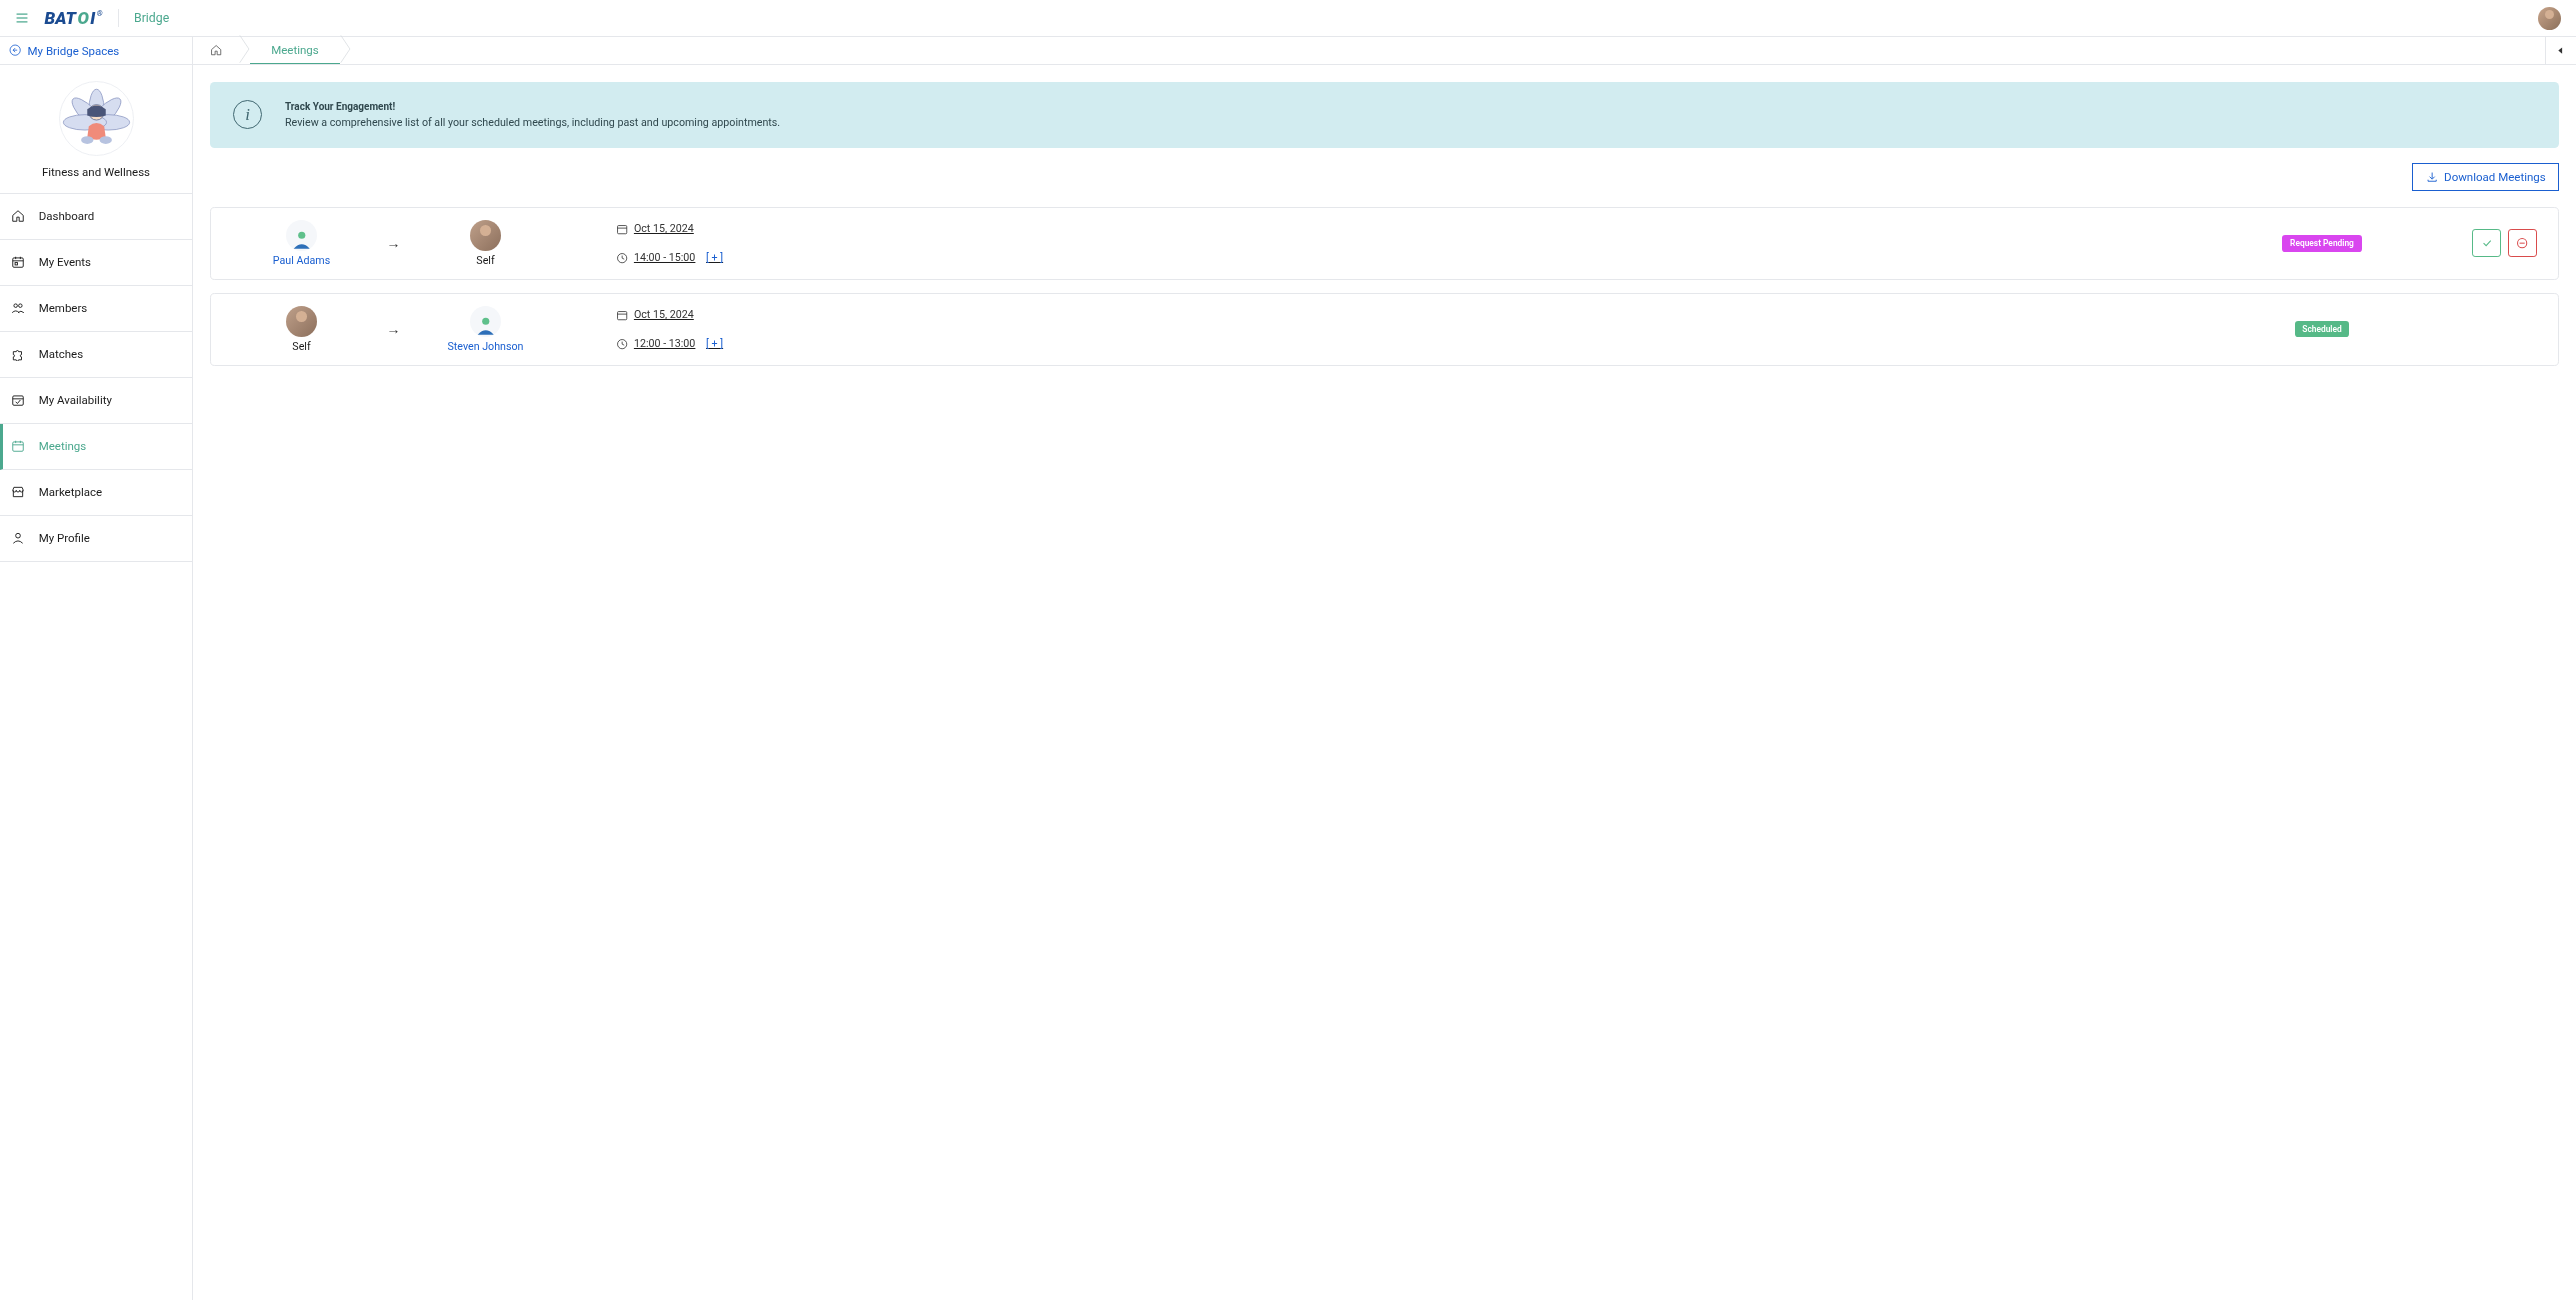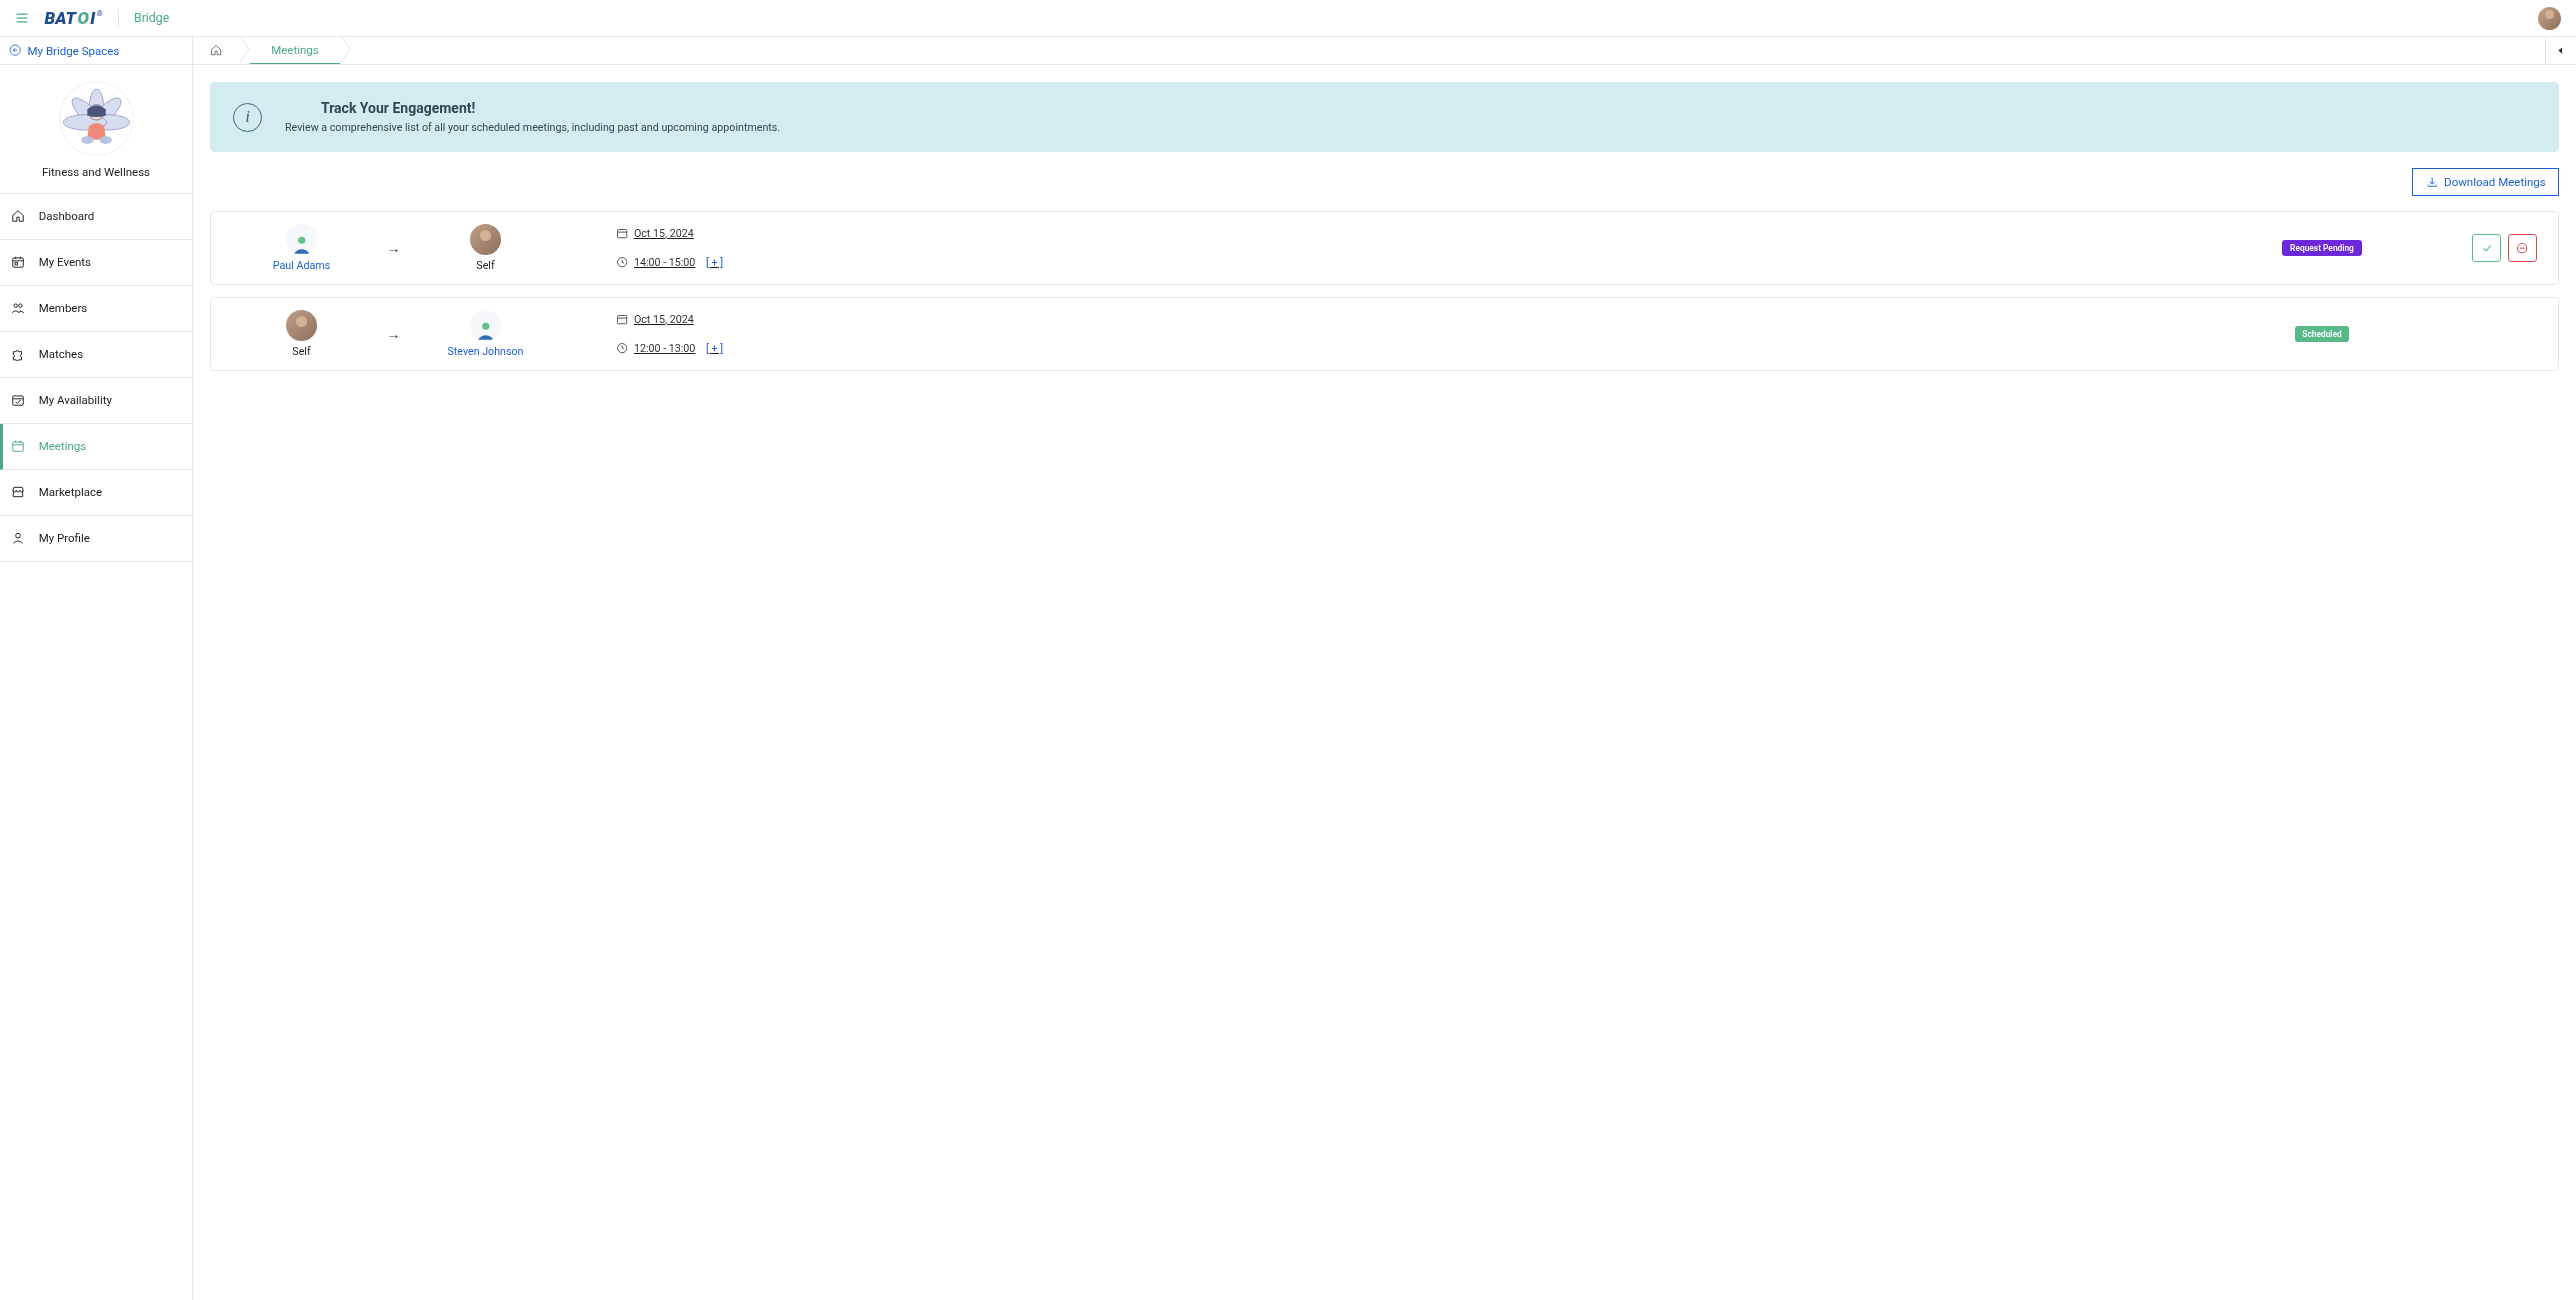--- a/index.html
+++ b/index.html
@@ -213,23 +213,22 @@
       justify-content: center;
       font-family: Georgia, serif;
       font-style: italic;
       font-size: 17px;
       color: #406770;
       flex-shrink: 0;
     }
     .info-text .title {
       font-weight: 700;
       color: #30484e;
-      font-size: 14px;
+      font-size: 10px;
       margin-bottom: 4.6px;
-      margin-left: 36px;
     }
     .info-text .desc {
       color: #30484e;
       font-size: 10.7px;
     }
     
     .action-row {
       display: flex;
       justify-content: flex-end;
       margin-top: 15.3px;
@@ -329,21 +328,21 @@
       display: flex;
       justify-content: center;
     }
     .badge {
       border-radius: 3.1px;
       padding: 3.1px 7.7px;
       font-size: 8.4px;
       font-weight: 600;
       color: #fff;
     }
-    .badge.pending { background: #6d28d9; }
+    .badge.pending { background: #d946ef; }
     .badge.scheduled { background: #56b987; }
     .actions-col {
       width: 138px;
       display: flex;
       justify-content: flex-end;
       gap: 6.1px;
     }
     .icon-btn {
       width: 29px;
       height: 28px;

